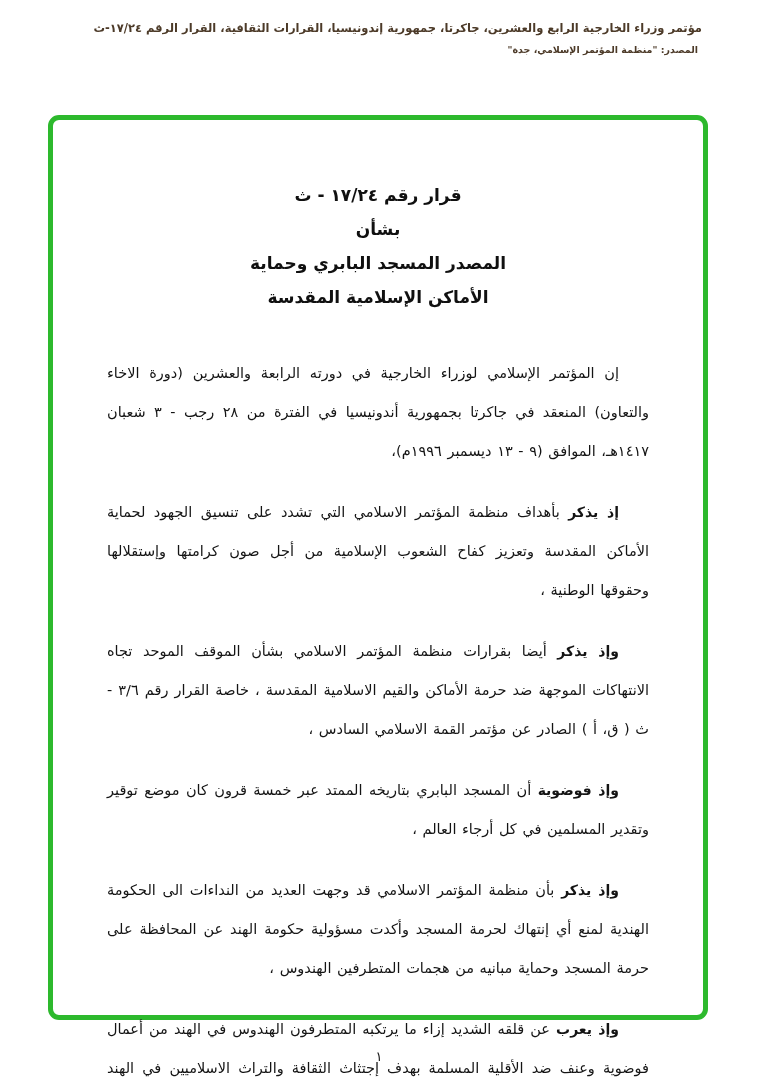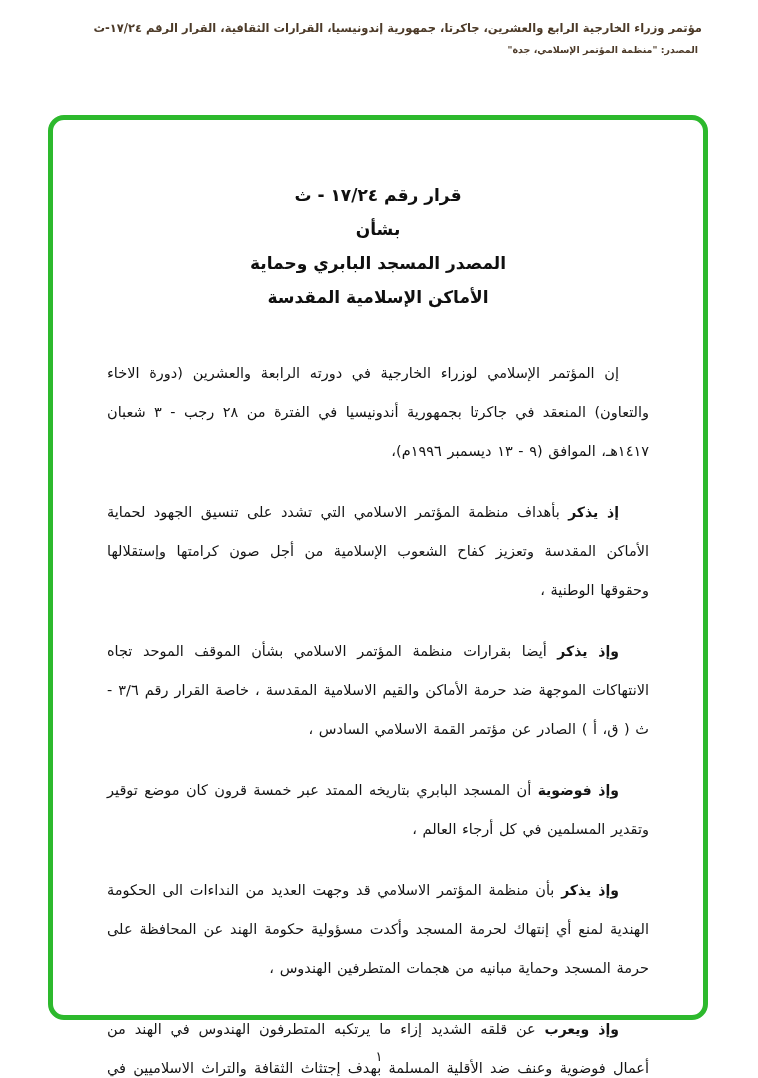--- a/index.html
+++ b/index.html
@@ -21,21 +21,21 @@
     text-align:right;
     color:#4c3a28;
   }
   .header-line1 { font-weight:bold; font-size:11.5px; line-height:1.45; }
   .header-line2 { font-weight:bold; font-size:9.5px; margin-top:7px; padding-right:4px; }
 
   .green-box {
     position:absolute;
     top:115px; left:48px; right:50px; bottom:58px;
     border:5px solid #7f1d1d;
-    border-radius:16px;
+    border-radius:11px;
     direction:rtl;
     padding:58px 54px 0 54px;
     background:#ffffff;
   }
 
   .title-block {
     text-align:center;
     font-weight:bold;
     font-size:17px;
     line-height:34px;
@@ -84,21 +84,21 @@
       <p class="par"><span class="lead"></span> <span>إن المؤتمر الإسلامي لوزراء الخارجية في دورته الرابعة والعشرين  (دورة الاخاء والتعاون) المنعقد في جاكرتا بجمهورية أندونيسيا في الفترة من ٢٨ رجب  -  ٣  شعبان ١٤١٧هـ، الموافق (٩ - ١٣ ديسمبر ١٩٩٦م)،</span></p>
 
       <p class="par"><span class="lead">إذ يذكر</span> <span>بأهداف منظمة المؤتمر الاسلامي التي تشدد على تنسيق الجهود لحماية الأماكن المقدسة وتعزيز كفاح الشعوب الإسلامية من أجل صون كرامتها وإستقلالها وحقوقها الوطنية ،</span></p>
 
       <p class="par"><span class="lead">وإذ يذكر</span> <span>أيضا بقرارات منظمة المؤتمر الاسلامي بشأن الموقف الموحد تجاه الانتهاكات الموجهة ضد حرمة الأماكن والقيم الاسلامية المقدسة ، خاصة القرار رقم ٣/٦ - ث ( ق، أ )  الصادر عن مؤتمر القمة الاسلامي السادس ،</span></p>
 
       <p class="par"><span class="lead">وإذ فوضوية</span> <span>أن المسجد البابري بتاريخه الممتد عبر خمسة قرون كان موضع توقير وتقدير المسلمين في كل أرجاء العالم ،</span></p>
 
       <p class="par"><span class="lead">وإذ يذكر</span> <span>بأن منظمة المؤتمر الاسلامي قد وجهت العديد من النداءات الى الحكومة الهندية لمنع أي إنتهاك لحرمة المسجد وأكدت مسؤولية حكومة الهند عن المحافظة على حرمة المسجد وحماية مبانيه من هجمات المتطرفين الهندوس ،</span></p>
 
-      <p class="par"><span class="lead">وإذ ويعرب</span> <span>عن قلقه الشديد إزاء ما يرتكبه المتطرفون الهندوس في الهند من أعمال فوضوية وعنف ضد الأقلية المسلمة بهدف إجتثاث الثقافة والتراث الاسلاميين في الهند ويعرب</span></p>
+      <p class="par"><span class="lead">وإذ يعرب</span> <span>عن قلقه الشديد إزاء ما يرتكبه المتطرفون الهندوس في الهند من أعمال فوضوية وعنف ضد الأقلية المسلمة بهدف إجتثاث الثقافة والتراث الاسلاميين في الهند ويعرب</span></p>
     </div>
 
   </section>
 
   <footer class="doc-footer" dir="rtl">
     <span>١</span>
   </footer>
 
 </div>
 

